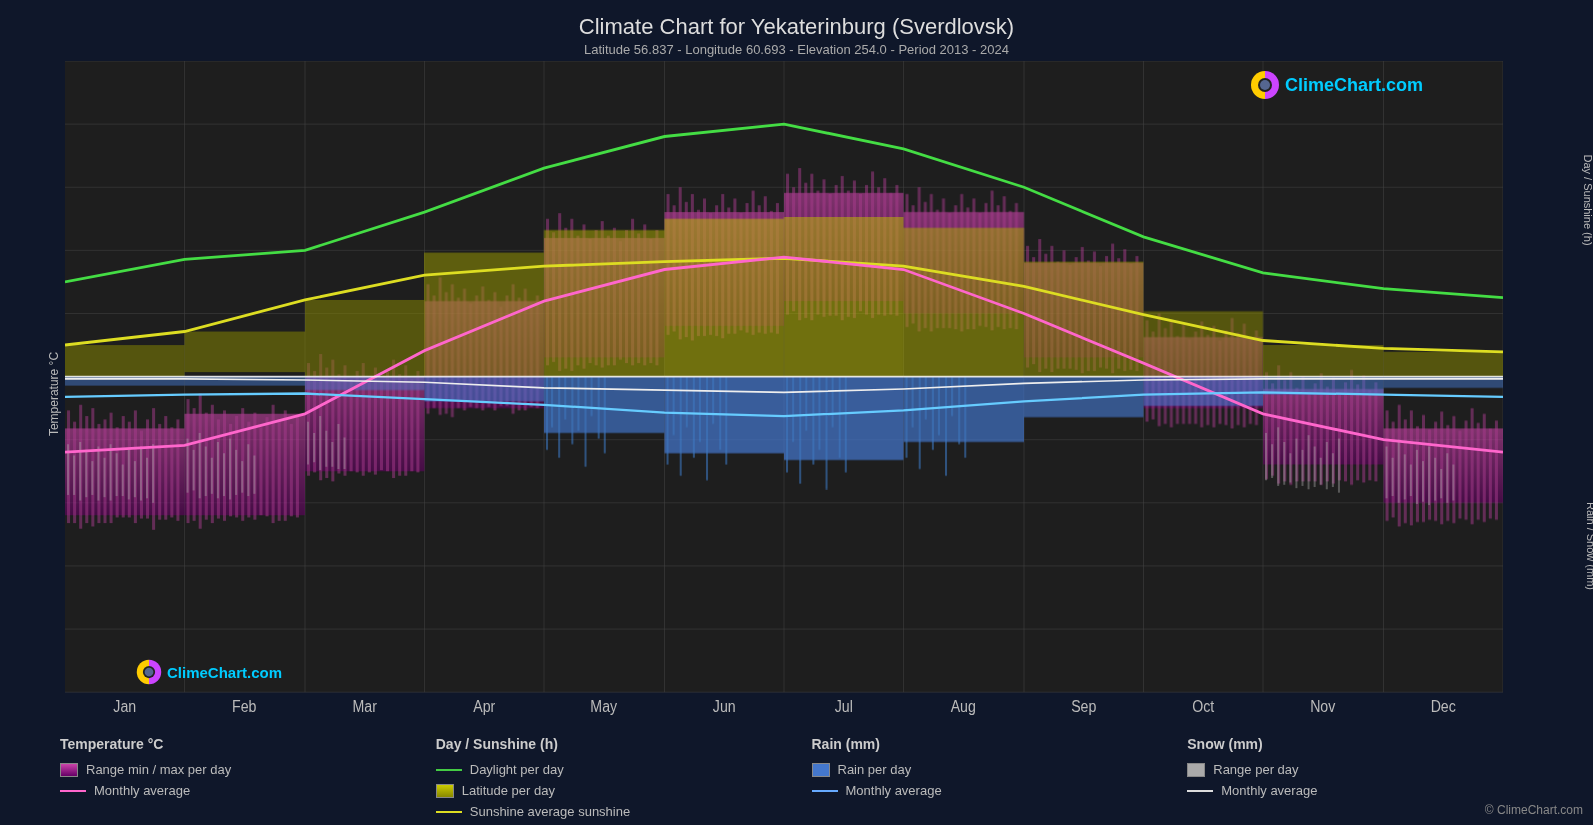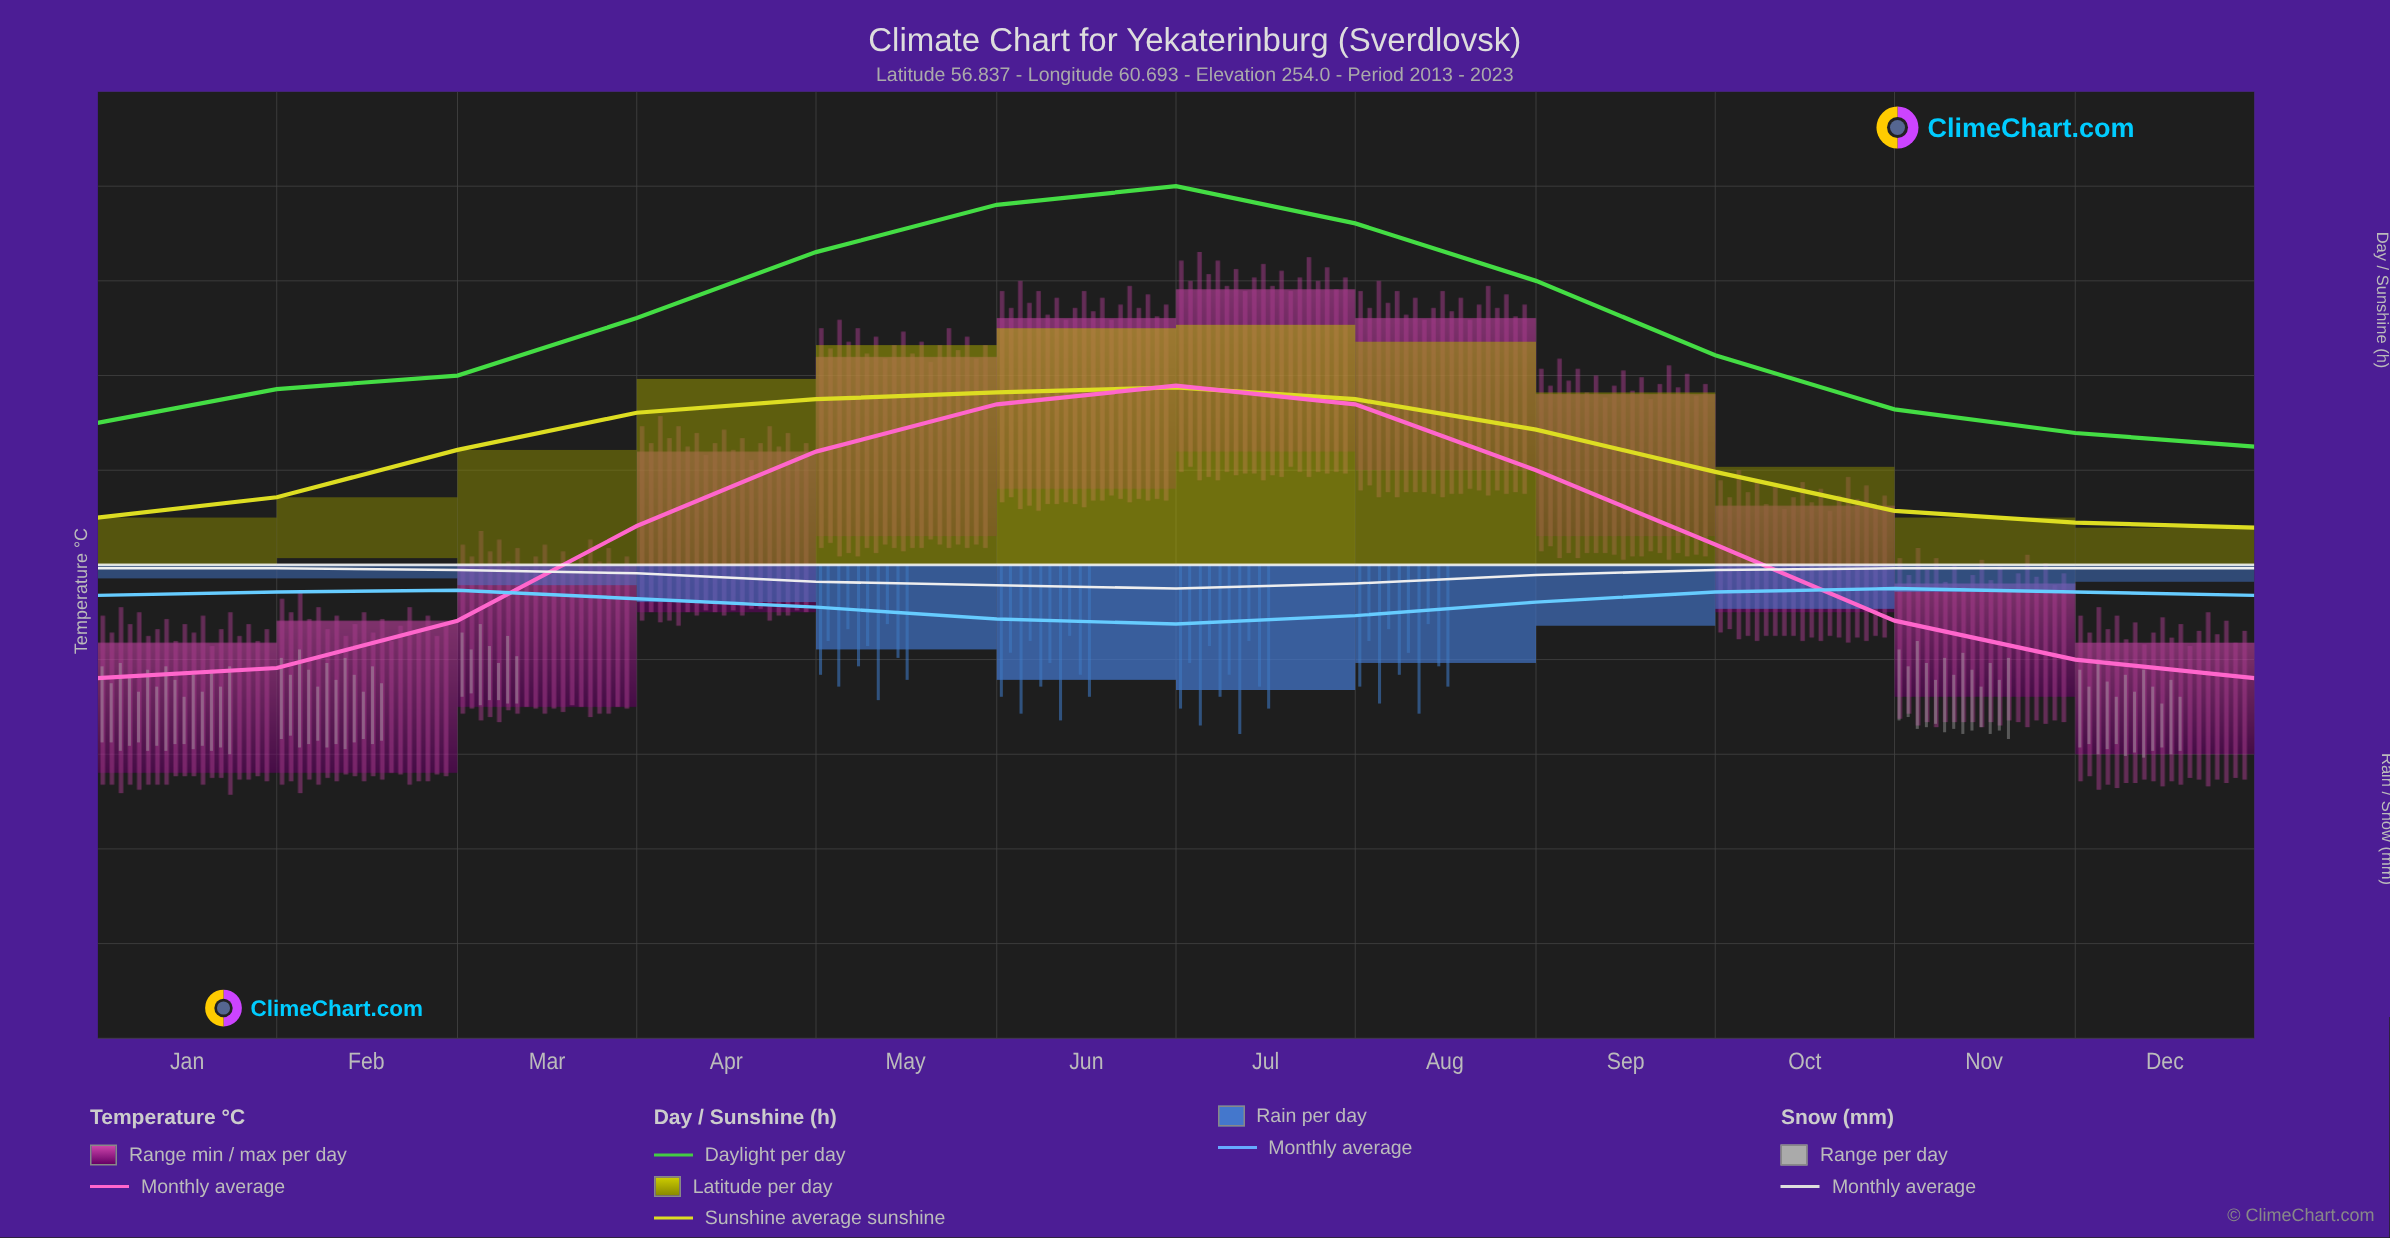--- a/index.html
+++ b/index.html
@@ -8,21 +8,21 @@
       width: 1593px;
       height: 825px;
       font-family: Arial, sans-serif;
       color: #ccc;
       overflow: hidden;
     }
 
     .chart-container {
       width: 1593px;
       height: 825px;
-      background: #4c1d95;
+      background: #0f172a;
       position: relative;
       display: flex;
       flex-direction: column;
     }
 
     .chart-title {
       text-align: center;
       color: #ddd;
       font-size: 22px;
       font-weight: normal;
@@ -169,21 +169,21 @@
       width: 28px;
       height: 28px;
     }
   </style>
 </head>
 <body>
 
 <div class="chart-container">
 
   <div class="chart-title">Climate Chart for Yekaterinburg (Sverdlovsk)</div>
-  <div class="chart-subtitle">Latitude 56.837 - Longitude 60.693 - Elevation 254.0 - Period 2013 - 2023</div>
+  <div class="chart-subtitle">Latitude 56.837 - Longitude 60.693 - Elevation 254.0 - Period 2013 - 2024</div>
 
   <div class="chart-area-wrapper">
 
     <div class="y-axis-left">
       <span class="y-axis-left-label" style="position:absolute;left:2px;top:50%;transform:translateY(-50%) rotate(-90deg);font-size:12px;color:#bbb;white-space:nowrap;">Temperature °C</span>
 
     </div>
 
     <div class="chart-main">
       <svg class="chart-svg" viewBox="0 0 1420 590" preserveAspectRatio="none" xmlns="http://www.w3.org/2000/svg">
@@ -790,20 +790,21 @@
         <span class="legend-swatch" style="background: linear-gradient(to bottom, #cccc00, #888800);border:1px solid #888;"></span>
         <span>Latitude per day</span>
       </div>
       <div class="legend-item">
         <span class="legend-line" style="background:#dddd22;height:2px;margin:auto 0;"></span>
         <span>Sunshine average sunshine</span>
       </div>
     </div>
 
     <div class="legend-col">
+      <div class="legend-title">Rain (mm)</div>
       <div class="legend-item">
         <span class="legend-swatch" style="background:#4477cc;border:1px solid #888;"></span>
         <span>Rain per day</span>
       </div>
       <div class="legend-item">
         <span class="legend-line" style="background:#66aaff;height:2px;margin:auto 0;"></span>
         <span>Monthly average</span>
       </div>
     </div>
 

